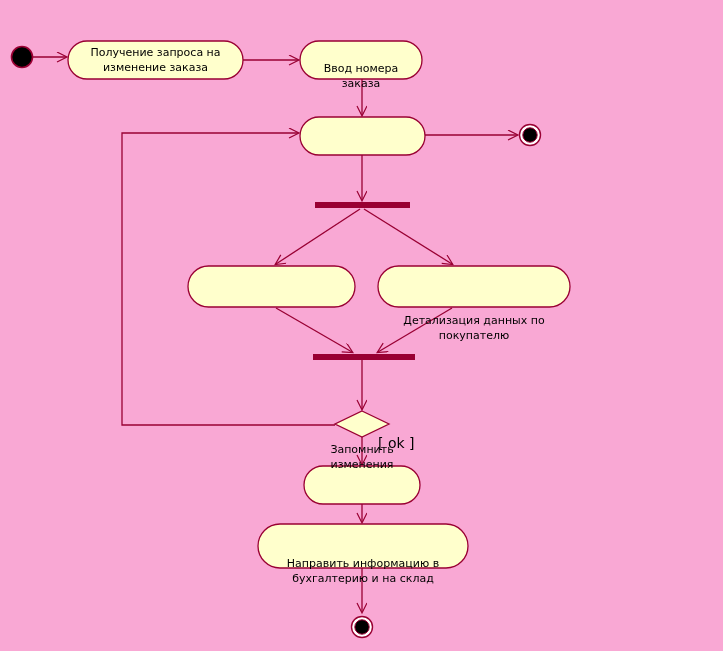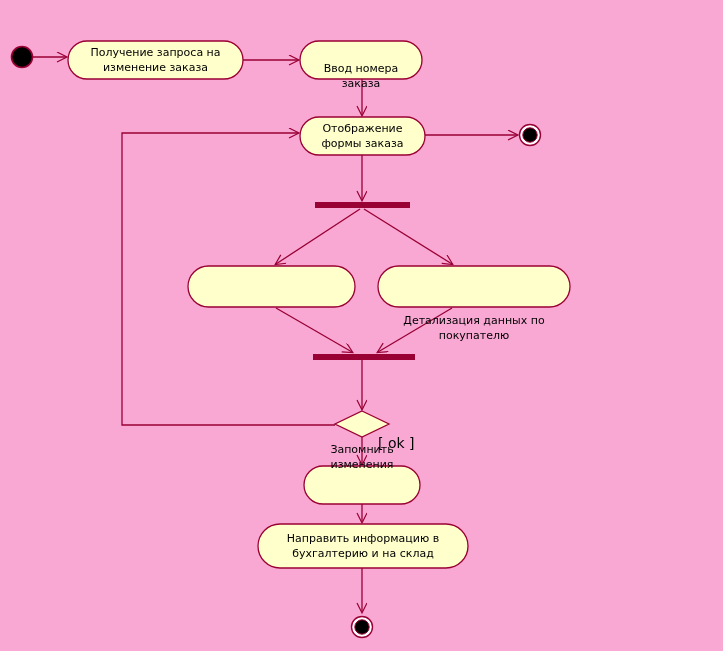--- a/index.html
+++ b/index.html
@@ -121,28 +121,26 @@
       </g>
     </g>
   </svg>
 
   <div class="node-label" style="left:68px; top:41px; width:175px; height:38px;">Получение запроса на
 изменение заказа</div>
 
   <div class="node-label" style="left:300px; top:41px; width:122px; height:38px;margin-top:16px;">Ввод номера
 заказа</div>
 
-  <div class="node-label" style="left:300px; top:117px; width:125px; height:38px;">Отображение
-формы заказа</div>
 
 
   <div class="node-label" style="left:378px; top:266px; width:192px; height:41px;margin-top:41px;">Детализация данных по
 покупателю</div>
 
   <div class="node-label" style="left:304px; top:438px; width:116px; height:38px;">Запомнить
 изменения</div>
 
-  <div class="node-label" style="left:258px; top:524px; width:210px; height:44px;">Направить информацию в
+  <div class="node-label" style="left:258px; top:549px; width:210px; height:44px;">Направить информацию в
 бухгалтерию и на склад</div>
 
   <div class="guard-label" style="left:378px; top:435px;">[ ok ]</div>
 
 </div>
 
 </body></html>

